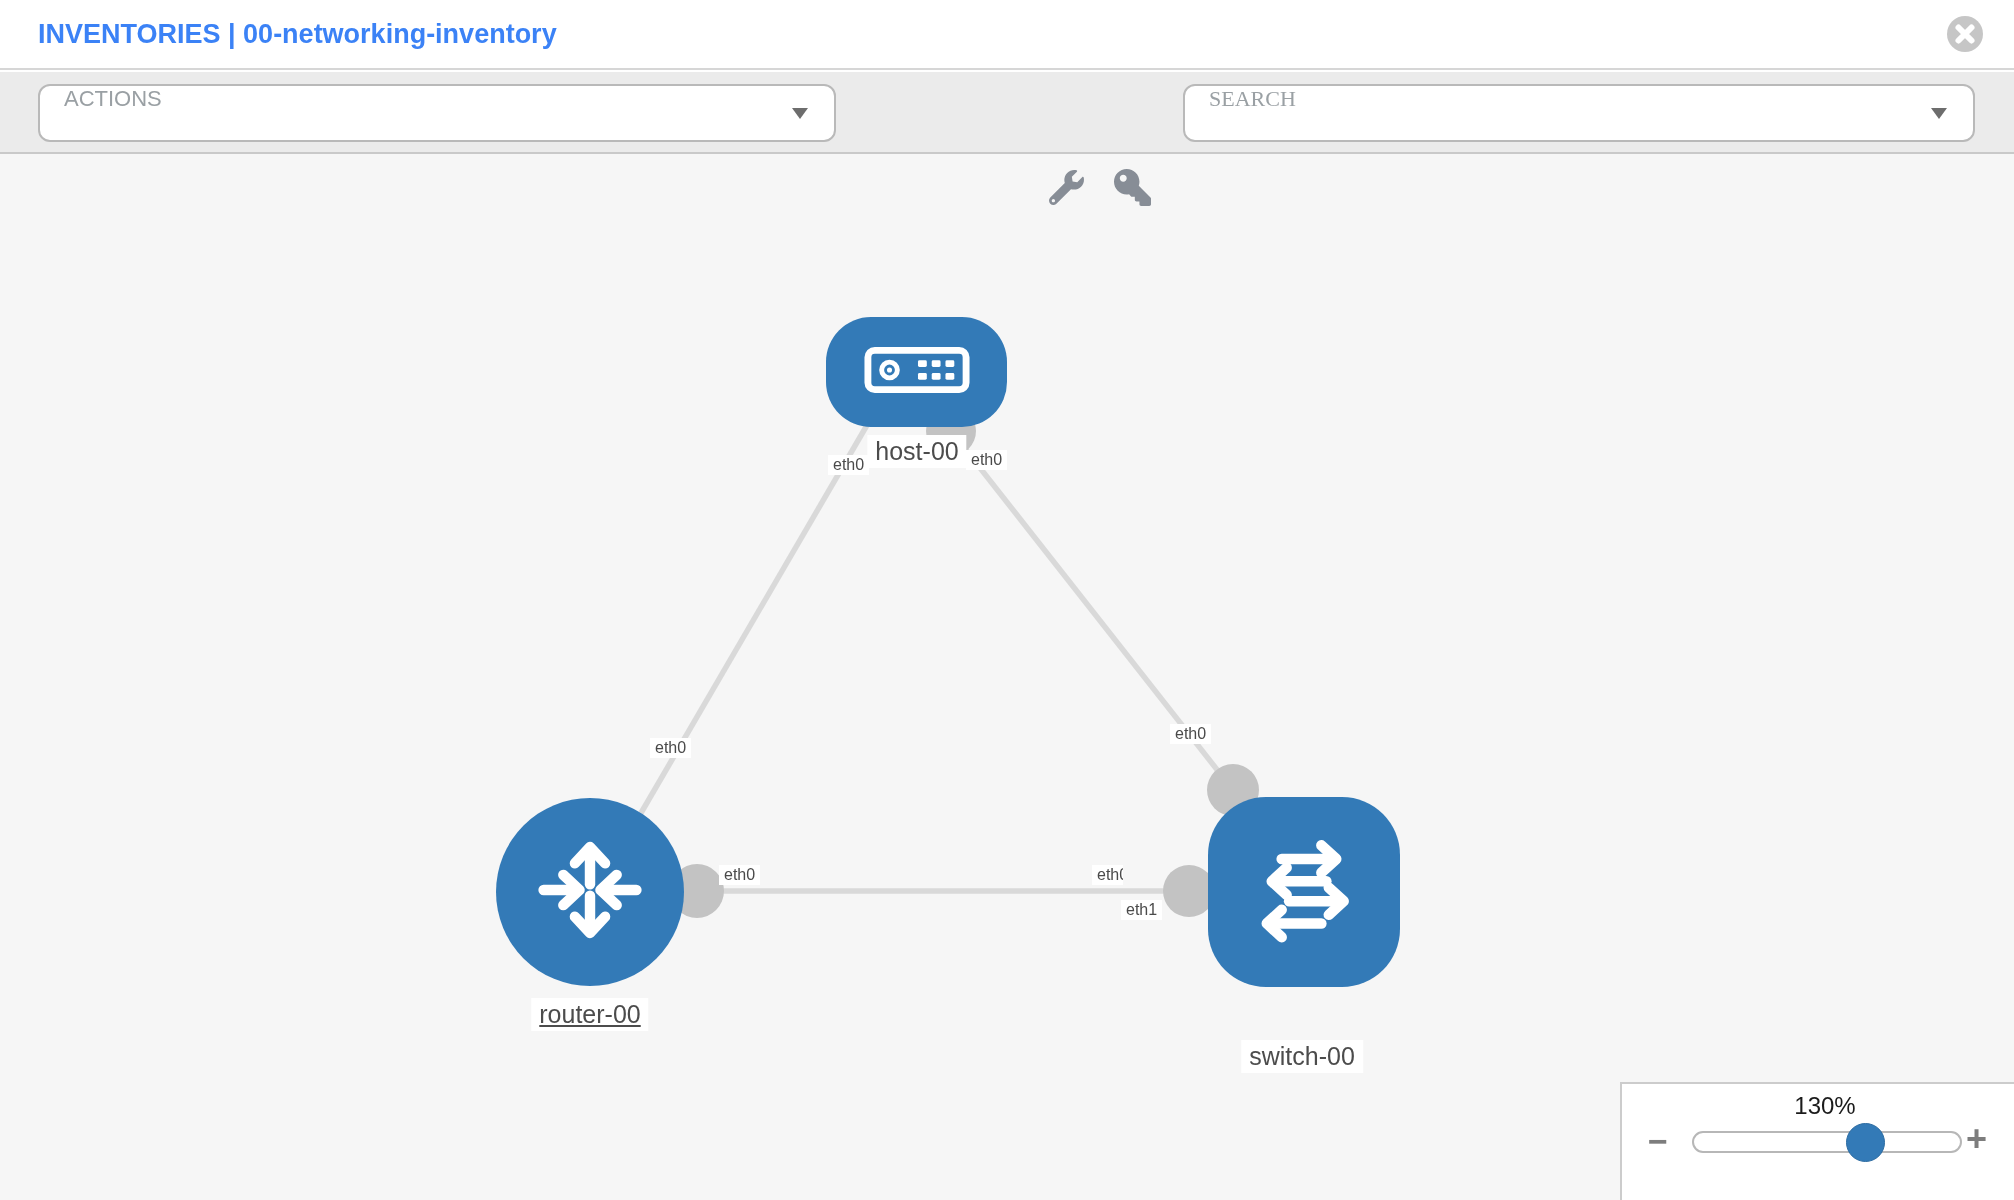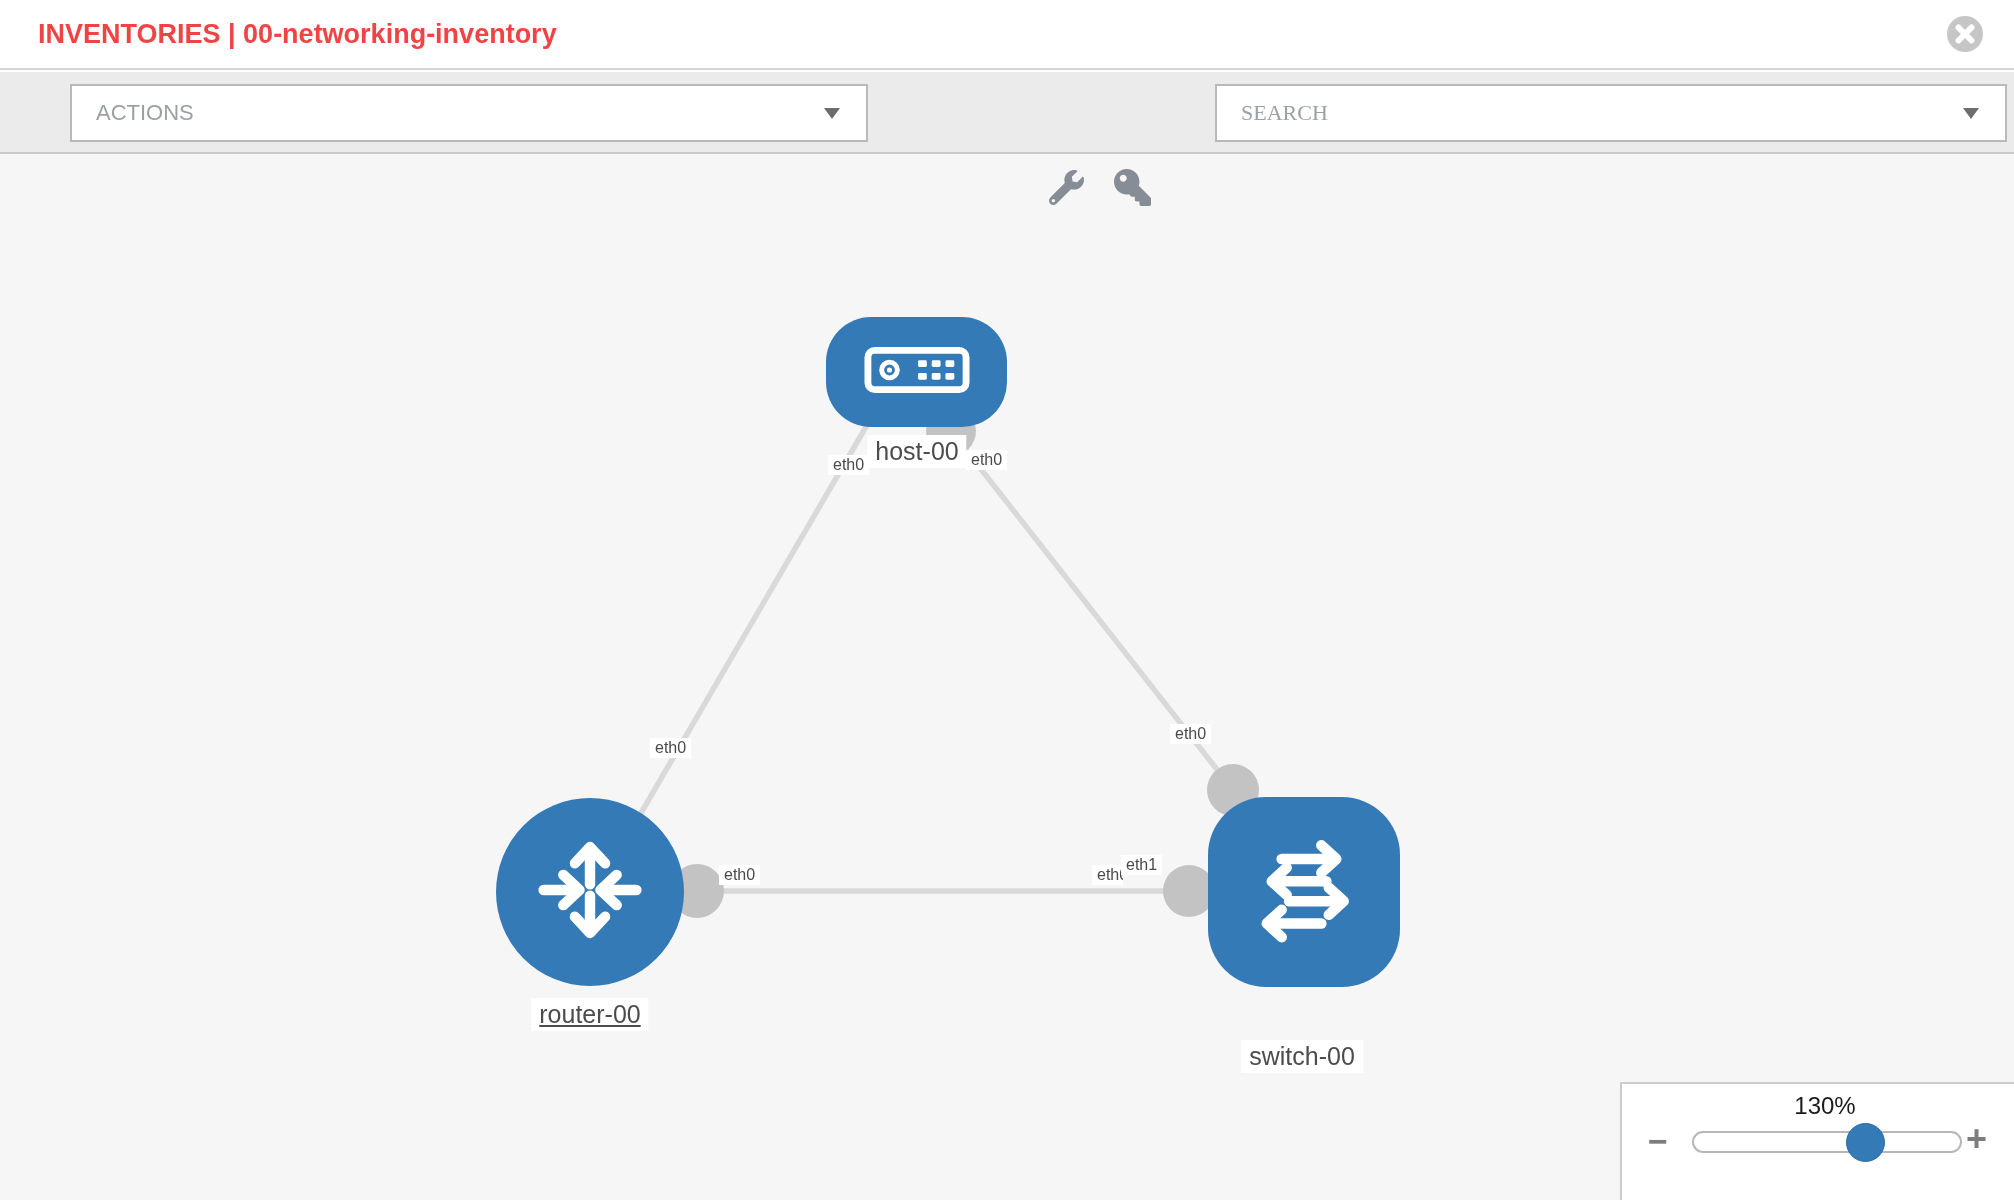--- a/index.html
+++ b/index.html
@@ -3,31 +3,31 @@
 <meta charset="utf-8">
 <style>
   * { margin:0; padding:0; box-sizing:border-box; }
   html,body { width:2014px; height:1200px; overflow:hidden;
               font-family:"Liberation Sans", sans-serif; background:#ffffff; }
 
   
   .header { position:absolute; top:0; left:0; right:0; height:70px;
             background:#ffffff; border-bottom:2px solid #d6d6d6; z-index:10; }
   .page-title { position:absolute; left:38px; top:50%; transform:translateY(-50%);
-                font-size:27px; font-weight:bold; color:#ef4444; white-space:nowrap; }
+                font-size:27px; font-weight:bold; color:#3b82f6; white-space:nowrap; }
   .close-btn { position:absolute; right:30px; top:15px; width:38px; height:38px;
                cursor:pointer; background:none; border:none; }
 
   
   .toolbar { position:absolute; top:72px; left:0; right:0; height:82px;
              background:#ebebeb; border-bottom:2px solid #c9c9c9; z-index:9; }
   .select-box { position:absolute; top:12px; height:58px; background:#ffffff;
-                border:2px solid #b9b9b9; border-radius:0; display:flex;
-                align-items:center; padding:0 24px; font-size:22px; color:#9aa0a4;
-                cursor:pointer;margin-left:32px; }
+                border:2px solid #b9b9b9; border-radius:12px; display:flex;
+                padding:0 24px; font-size:22px; color:#9aa0a4;
+                cursor:pointer; }
   .actions-box { left:38px; width:798px; }
   .search-box { left:1183px; width:792px;font-family:Liberation Serif, serif; }
   .caret { position:absolute; right:26px; top:50%; margin-top:-5px; width:0; height:0;
            border-left:8px solid transparent; border-right:8px solid transparent;
            border-top:11px solid #6d6d6d; }
   .tool-icon-btn { position:absolute; background:none; border:none; cursor:pointer; }
   .wrench-btn { left:1049px; top:98px; }
   .key-btn { left:1114px; top:97px; }
 
   
@@ -52,21 +52,21 @@
 
   .if-label { position:absolute; background:#ffffff; color:#4a4a4a; font-size:16px;
               padding:1px 5px; white-space:nowrap; z-index:2; }
   .if-host-left    { left:828px;  top:301px; }
   .if-host-right   { left:966px;  top:296px; }
   .if-router-upper { left:650px;  top:584px; }
   .if-switch-upper { left:1170px; top:570px; }
   .if-router-right { left:719px;  top:711px; }
   .if-switch-left-hidden { left:1092px; top:711px; width:31px; overflow:hidden;
                            padding-right:0; }
-  .if-switch-left  { left:1121px; top:701px; z-index:3; }
+  .if-switch-left  { left:1121px; top:746px; z-index:3; }
 
   
   .zoom-panel { position:absolute; left:1620px; top:928px; width:394px; height:118px;
                 background:#ffffff; border-top:2px solid #cccccc;
                 border-left:2px solid #cccccc; z-index:6; }
   .zoom-value { position:absolute; left:203px; top:8px; transform:translateX(-50%);
                 font-size:24px; color:#1b1b1b; }
   .zoom-minus, .zoom-plus { position:absolute; background:none; border:none;
                 font-weight:bold; color:#7d7d7d; cursor:pointer; line-height:1; }
   .zoom-minus { left:26px; top:40px; font-size:34px; }

